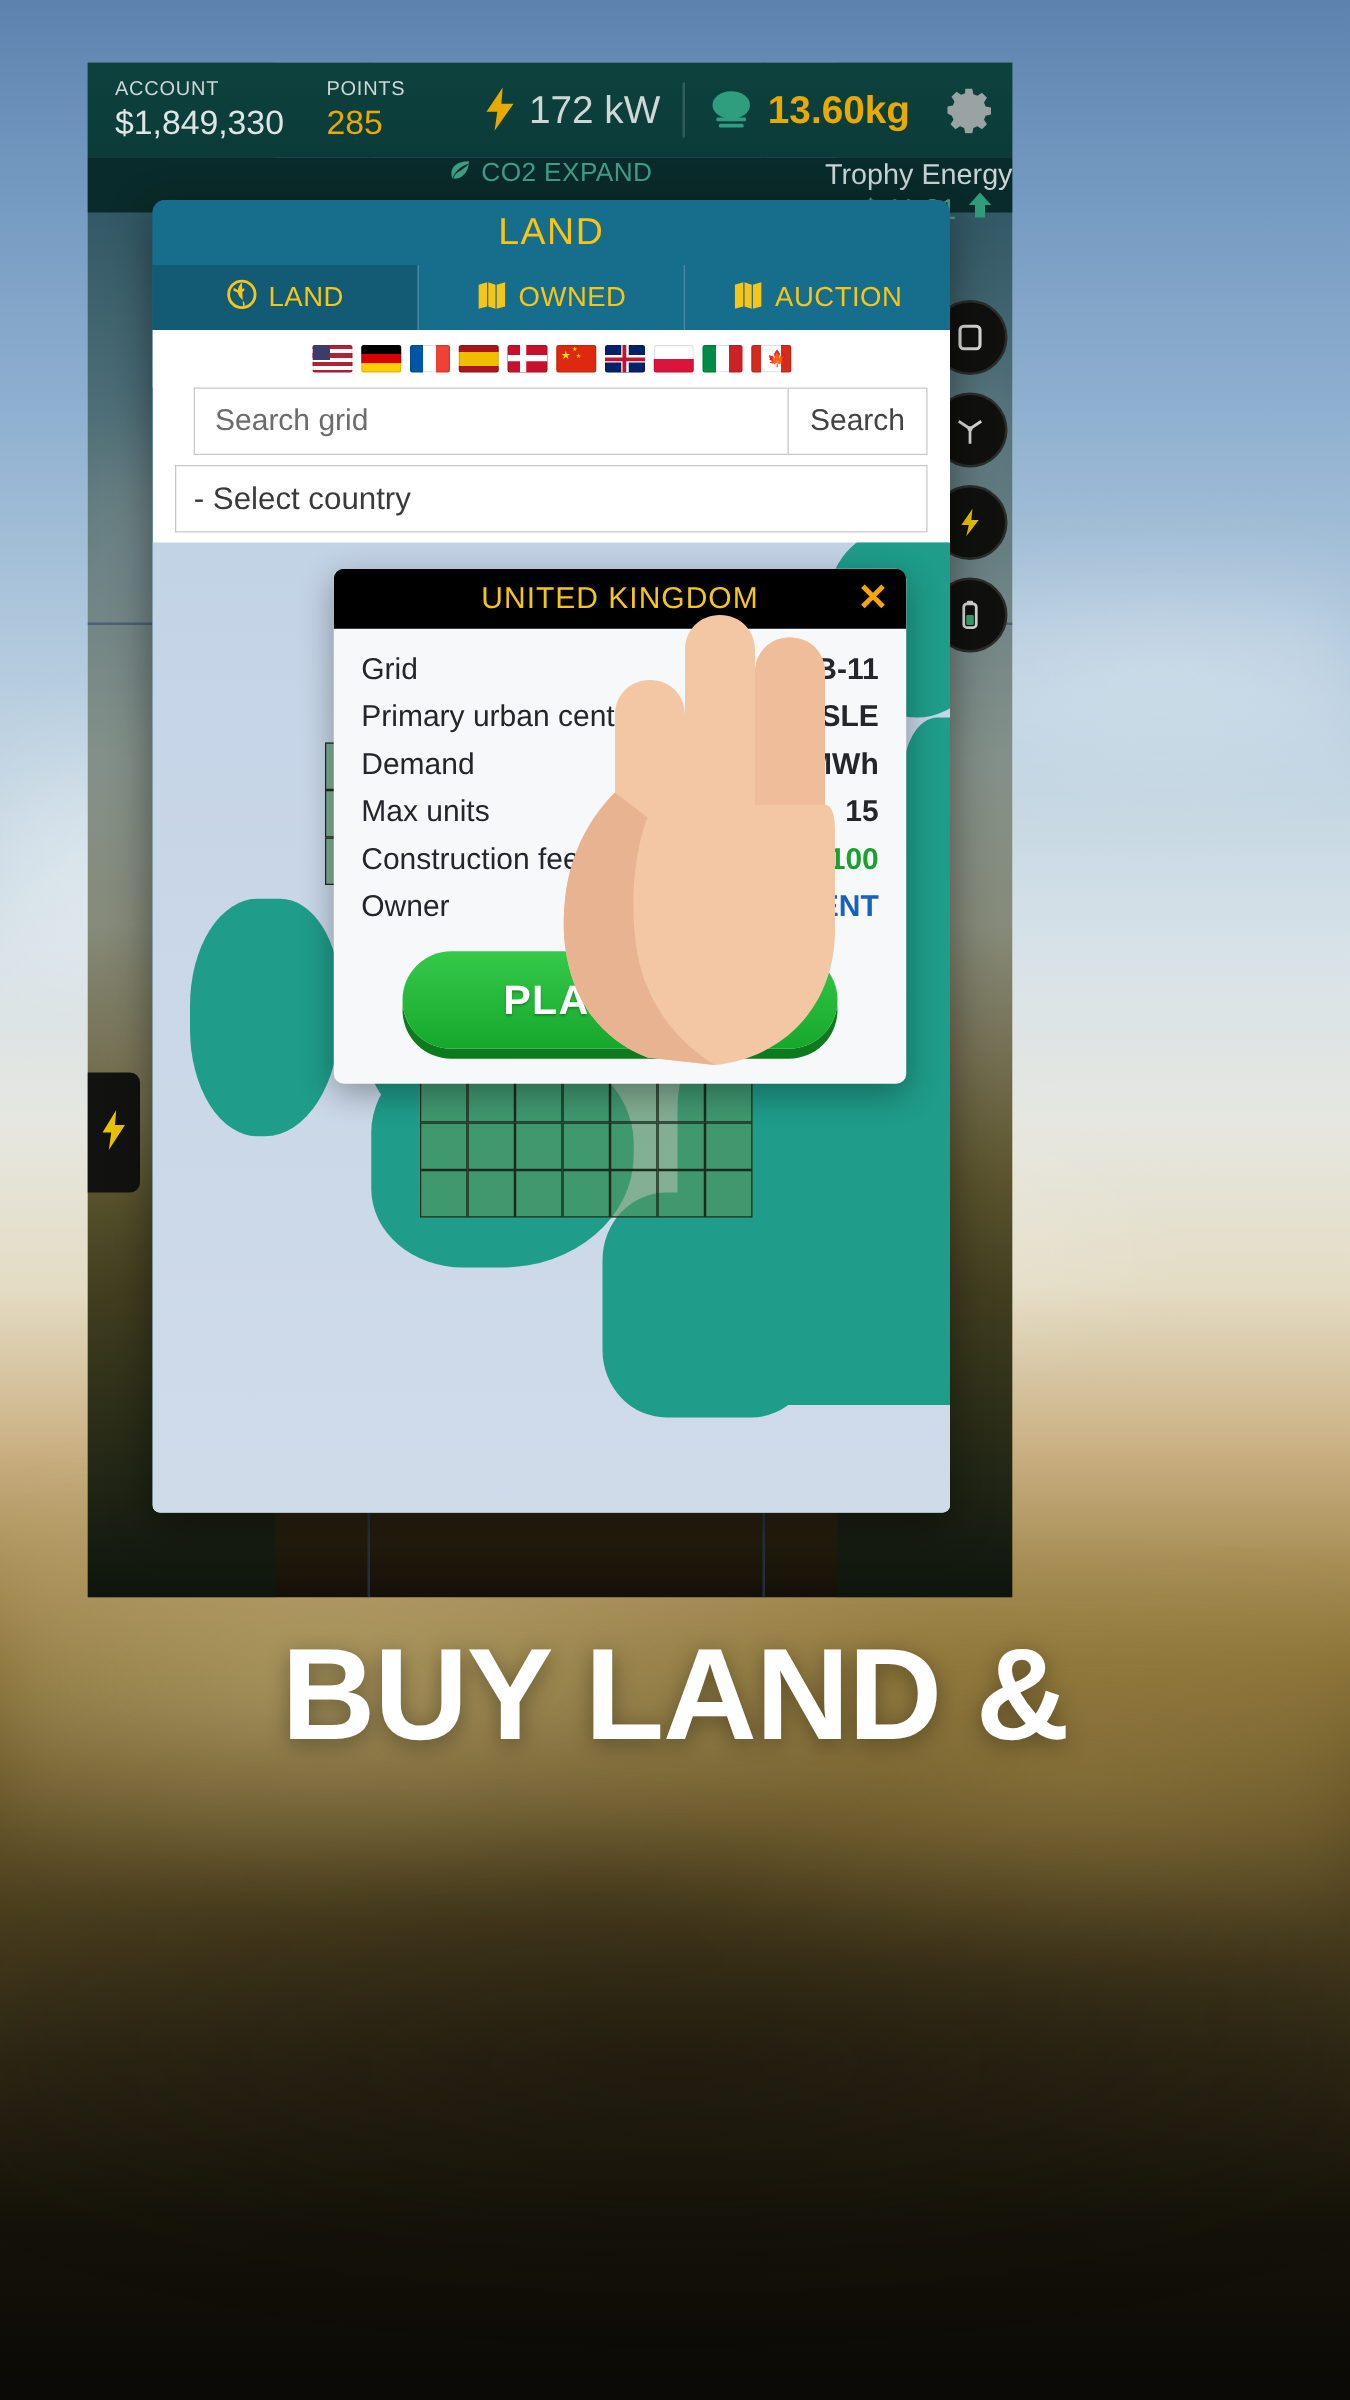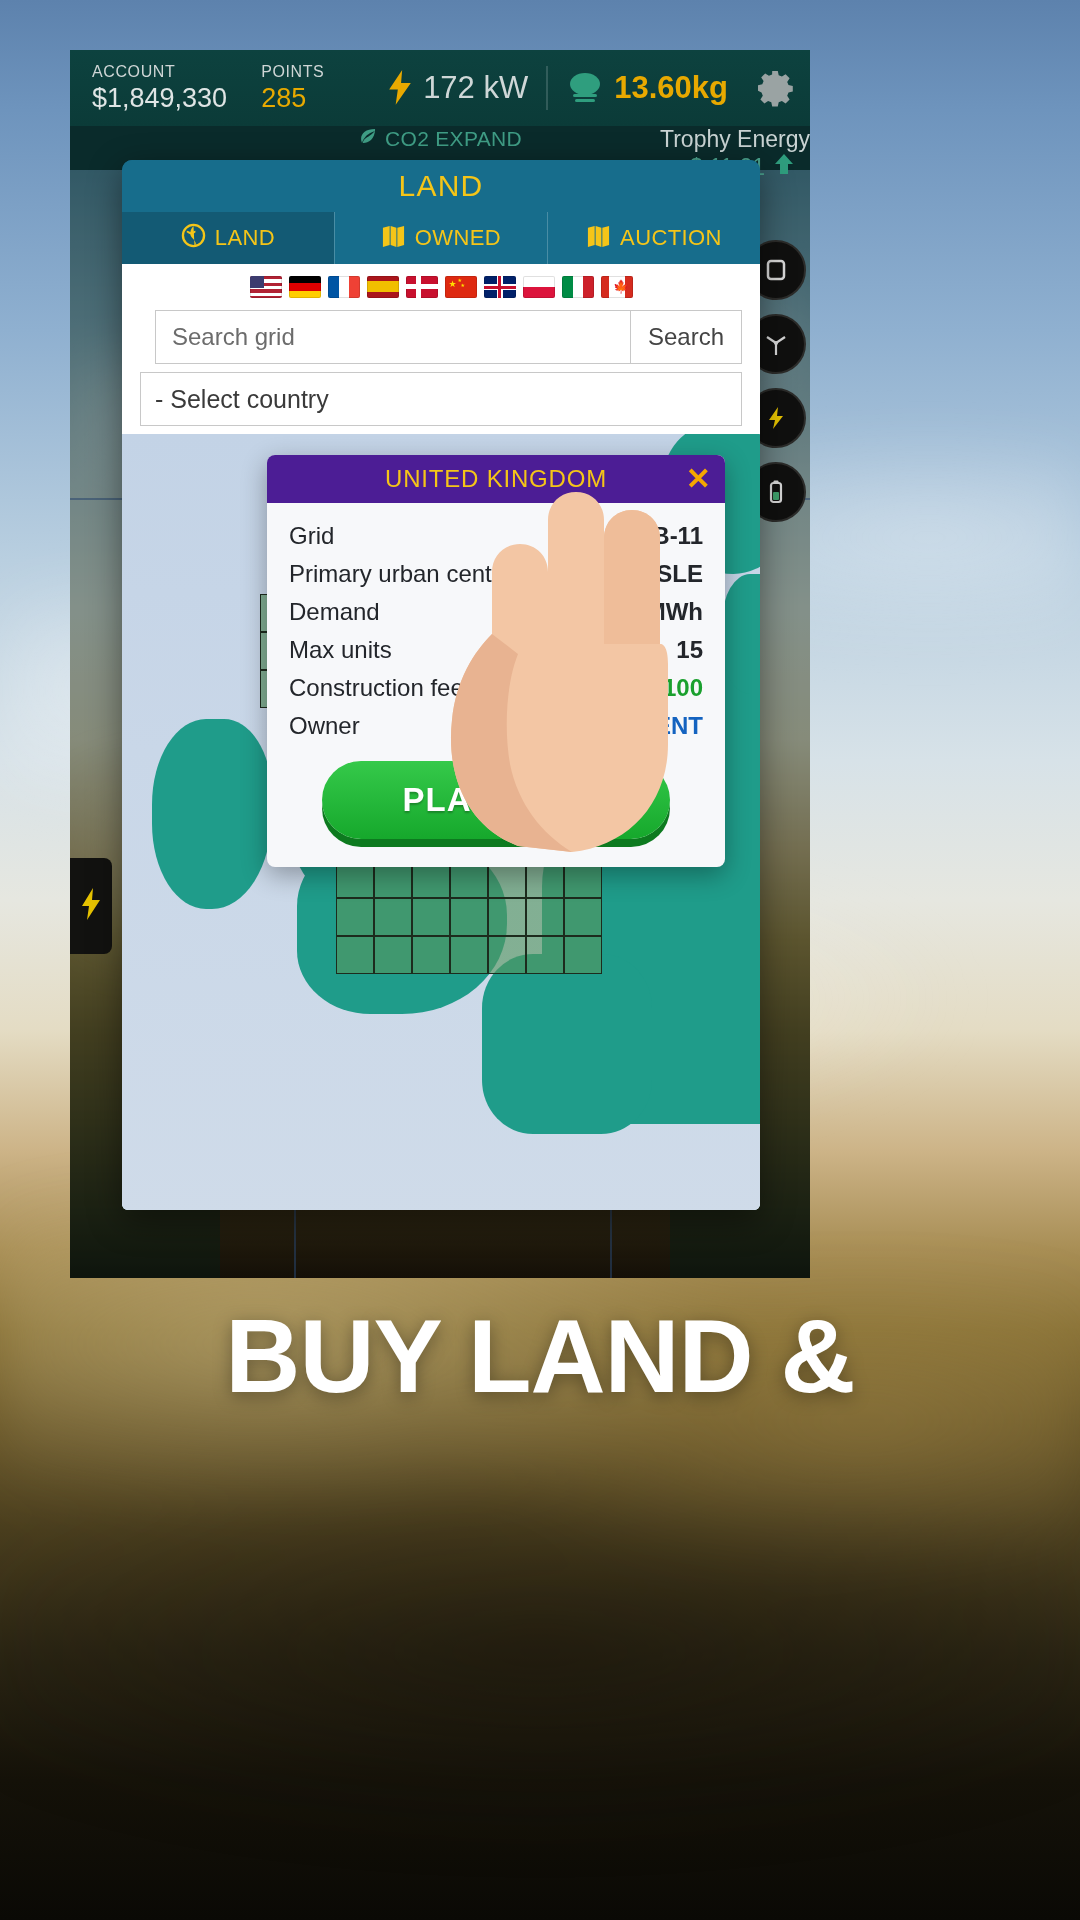--- a/index.html
+++ b/index.html
@@ -216,21 +216,21 @@
 
   
   #card {
     position: absolute; left: 145px; top: 295px;
     width: 458px; border-radius: 8px;
     background: #f7f8fa;
     box-shadow: 0 8px 26px rgba(0,0,0,.32);
     z-index: 5; overflow: hidden;
   }
   #card-head {
-    background: #4c1d95; height: 48px;
+    background: #000000; height: 48px;
     display: flex; align-items: center; justify-content: center;
     position: relative;
   }
   #card-title { color: #f5c518; font-size: 24px; letter-spacing: .8px; }
   #card-close {
     position: absolute; right: 14px; top: 50%; transform: translateY(-50%);
     color: #f5a700; font-size: 30px; font-weight: bold; line-height: 1;
   }
   #card-rows { padding: 14px 22px 6px 22px; }
   .crow {

